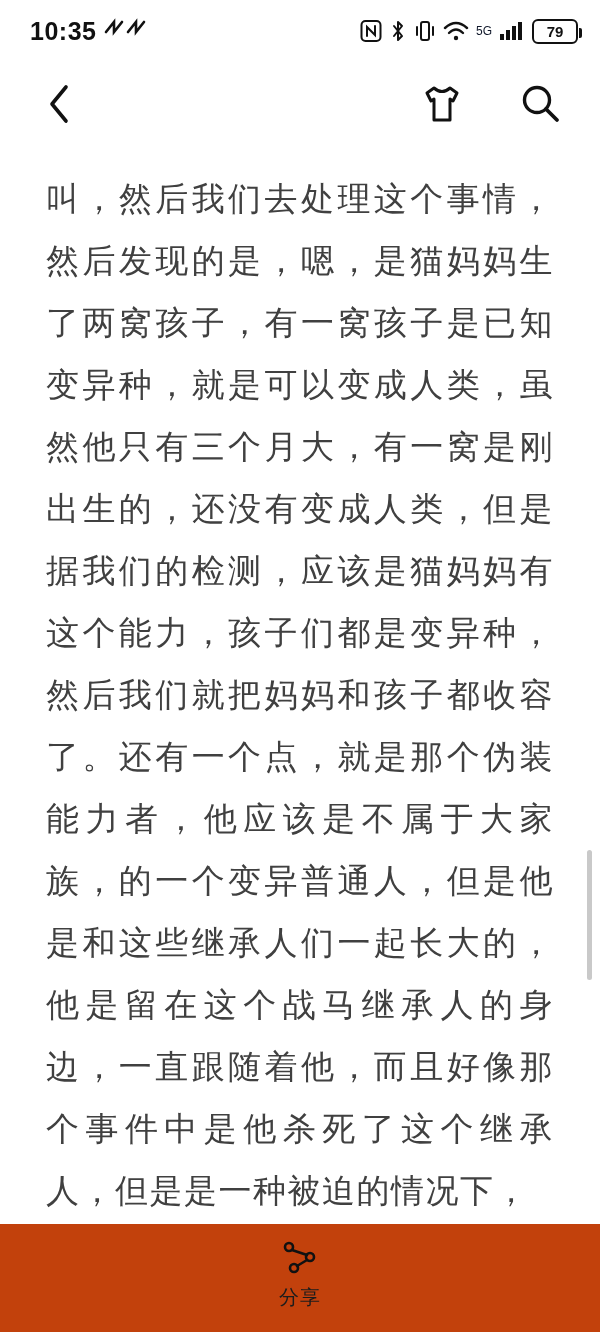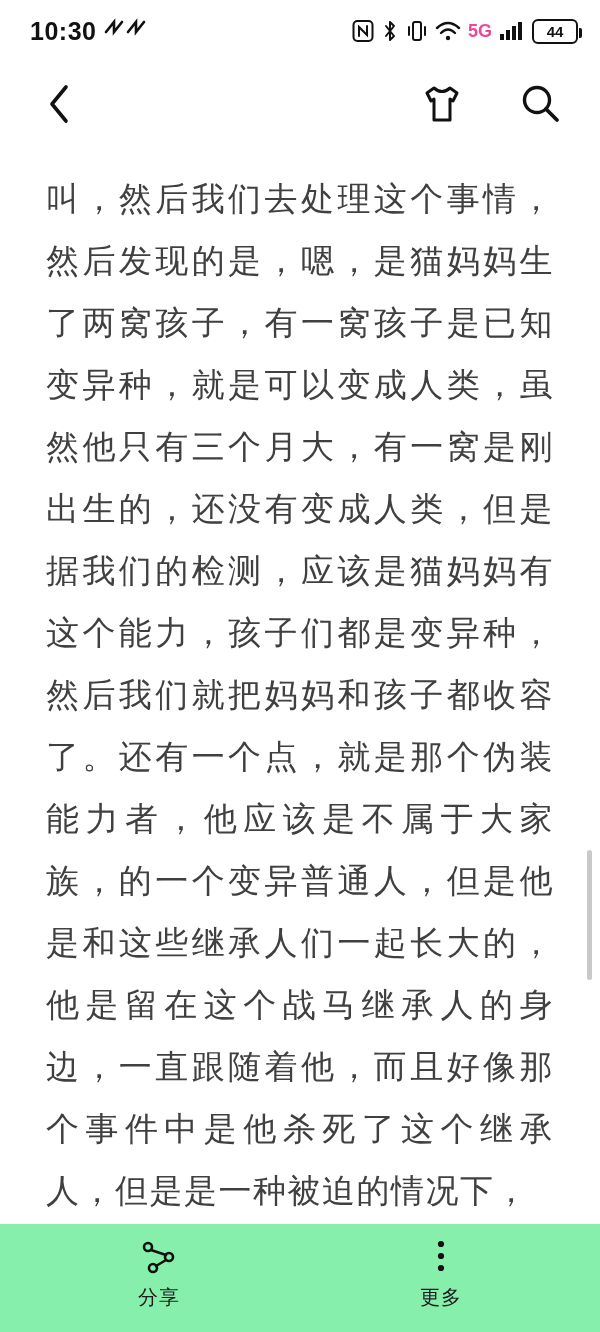--- a/index.html
+++ b/index.html
@@ -72,23 +72,23 @@
     content: "";
     position: absolute;
     right: -6px;
     top: 7px;
     width: 3px;
     height: 10px;
     background: #111;
     border-radius: 0 2px 2px 0;
   }
   .fivege {
-    font-size: 18px;
-    font-weight: bold;
-    color: #ec4899;
+    font-size: 12px;
+    font-weight: normal;
+    color: #0f172a;
     line-height: 1;
   }
 
   
   .nav-bar {
     height: 88px;
     flex: 0 0 88px;
     display: flex;
     align-items: center;
     padding: 0 34px;
@@ -142,21 +142,21 @@
   }
 
   
   .bottom-bar {
     flex: 0 0 108px;
     height: 108px;
     display: flex;
     align-items: center;
     justify-content: space-around;
     padding: 0 18px 10px 18px;
-    background: #86efac;
+    background: #c2410c;
   }
   .bottom-item {
     display: flex;
     flex-direction: column;
     align-items: center;
     justify-content: center;
     gap: 8px;
     width: 120px;
   }
   .bottom-item .ico {
@@ -172,21 +172,21 @@
     letter-spacing: 1px;
   }
 </style>
 </head>
 <body>
 
 <div class="phone">
 
   <div class="status-bar">
     <div class="status-left">
-      <span class="status-time">10:30</span>
+      <span class="status-time">10:35</span>
       <span class="glyph-wave">
         <svg width="44" height="22" viewBox="0 0 44 22">
           <path d="M2 14 L10 4 L10 14 L18 4" stroke="#111" stroke-width="2.6" fill="none" stroke-linecap="round"></path>
           <path d="M24 14 L32 4 L32 14 L40 4" stroke="#111" stroke-width="2.6" fill="none" stroke-linecap="round"></path>
         </svg>
       </span>
     </div>
     <div class="status-right">
       <span class="ico">
         <svg width="22" height="24" viewBox="0 0 22 24">
@@ -215,21 +215,21 @@
       <span class="fivege">5G</span>
       <span class="ico">
         <svg width="26" height="24" viewBox="0 0 26 24">
             <rect x="1" y="15" width="4" height="6" fill="#111"></rect>
             <rect x="7" y="11" width="4" height="10" fill="#111"></rect>
             <rect x="13" y="7" width="4" height="14" fill="#111"></rect>
             <rect x="19" y="3" width="4" height="18" fill="#111"></rect>
           </svg>
       </span>
       <span class="battery">
-        <span>44</span>
+        <span>79</span>
       </span>
     </div>
   </div>
 
   <div class="nav-bar">
     <div class="nav-back">
       <span>
         <svg width="34" height="44" viewBox="0 0 34 44">
             <path d="M23 5 L9 22 L23 39" stroke="#111" stroke-width="3.6" fill="none" stroke-linecap="round" stroke-linejoin="round"></path>
           </svg>
@@ -269,25 +269,15 @@
           <circle cx="29" cy="20" r="4" stroke="#111" stroke-width="2.6" fill="none"></circle>
           <circle cx="13" cy="31" r="4" stroke="#111" stroke-width="2.6" fill="none"></circle>
           <path d="M11 13 L26 18 M26 23 L16 29" stroke="#111" stroke-width="2.6" stroke-linecap="round" fill="none"></path>
         </svg>
       </span>
       <span class="lbl">分享</span>
     </div>
 
 
 
-    <div class="bottom-item">
-      <span class="ico">
-        <svg width="38" height="38" viewBox="0 0 38 38">
-          <circle cx="19" cy="7" r="3.1" fill="#111"></circle>
-          <circle cx="19" cy="19" r="3.1" fill="#111"></circle>
-          <circle cx="19" cy="31" r="3.1" fill="#111"></circle>
-        </svg>
-      </span>
-      <span class="lbl">更多</span>
-    </div>
 
   </div>
 </div>
 
 </body></html>

